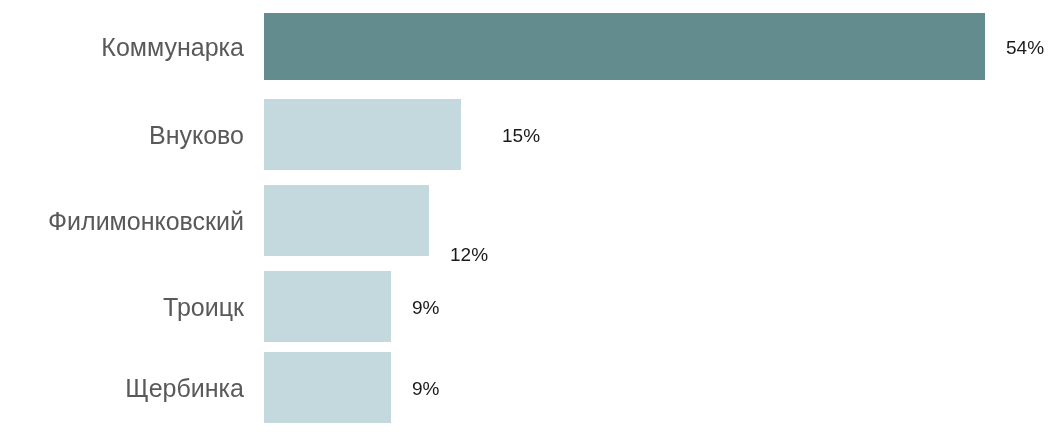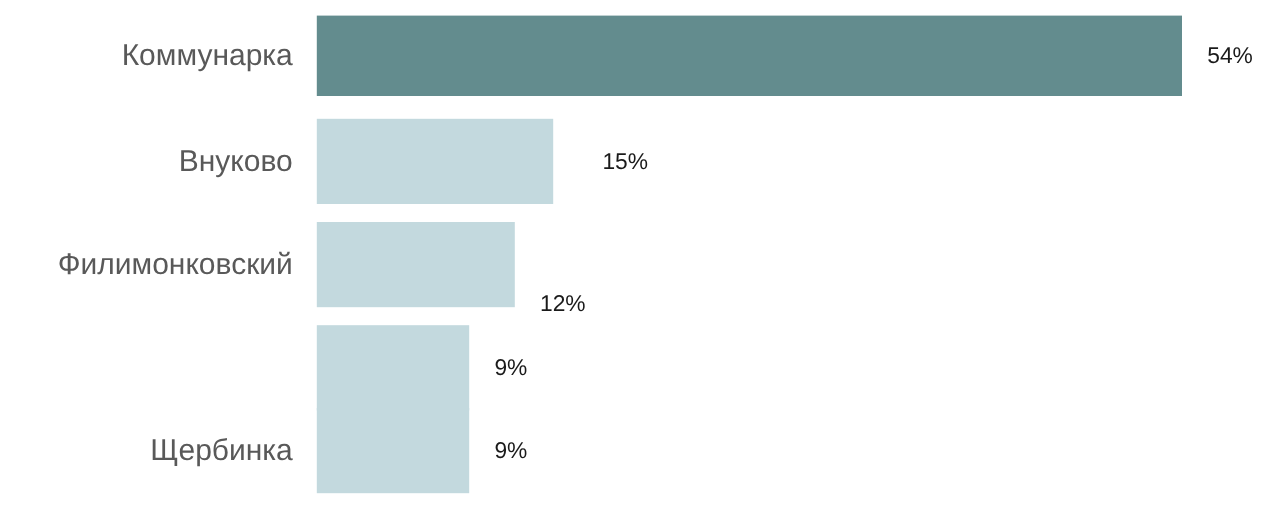--- a/index.html
+++ b/index.html
@@ -80,27 +80,28 @@
 
   <div class="bar-row" style="top: 185px; height: 71px; text-decoration: underline;">
     <div class="cat-label" style="top: 50%; transform: translateY(-50%);">Филимонковский</div>
     <div class="bar-track" style="width: 165px;">
       <div class="bar" style="width: 165px; background: rgb(195, 217, 222);"></div>
     </div>
     <div class="value-label" style="left: 450px; top: 50%; transform: translateY(-50%); margin-top: 33px;">12%</div>
   </div>
 
   <div class="bar-row" style="top: 271px; height: 71px;">
+    <div class="cat-label" style="top: 50%; transform: translateY(-50%);">Троицк</div>
     <div class="bar-track" style="width: 127px;">
       <div class="bar" style="width: 127px; background: rgb(195, 217, 222);"></div>
     </div>
     <div class="value-label" style="left: 412px; top: 50%; transform: translateY(-50%);">9%</div>
   </div>
 
-  <div class="bar-row" style="top: 340px; height: 71px;">
+  <div class="bar-row" style="top: 352px; height: 71px;">
     <div class="cat-label" style="top: 50%; transform: translateY(-50%);">Щербинка</div>
     <div class="bar-track" style="width: 127px;">
       <div class="bar" style="width: 127px; background: rgb(195, 217, 222);"></div>
     </div>
     <div class="value-label" style="left: 412px; top: 50%; transform: translateY(-50%);">9%</div>
   </div>
 
 </div>
 
 </body></html>

